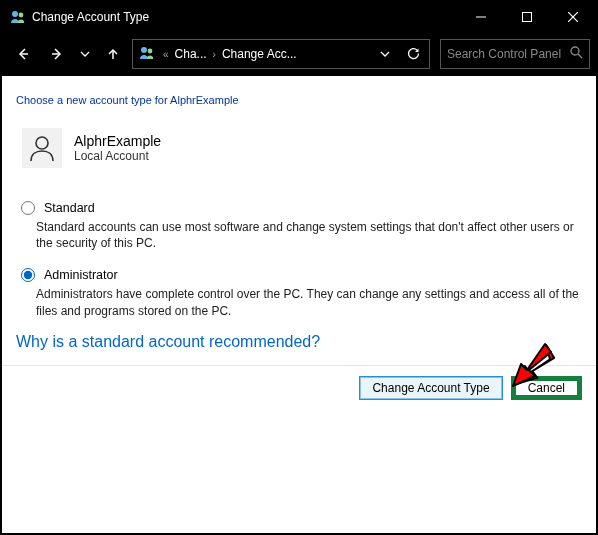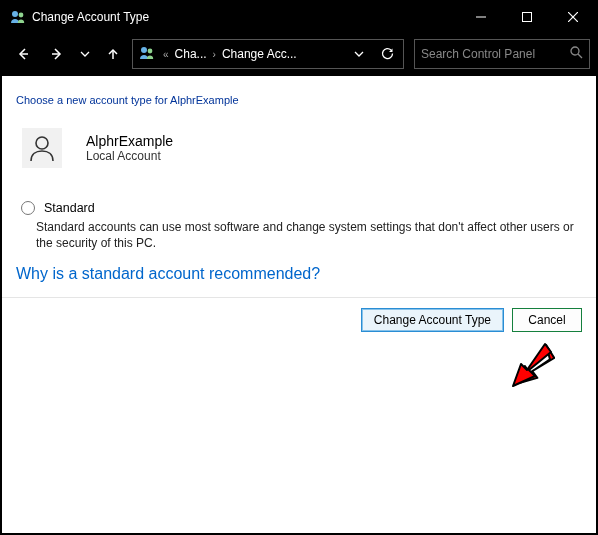--- a/index.html
+++ b/index.html
@@ -64,39 +64,39 @@
     gap:4px;
     min-width:0;
   }
   .addressbar .crumb { white-space:nowrap; overflow:hidden; text-overflow:ellipsis; font-size:12px;}
   .addressbar .sep { color:#aaa; font-size:10px; padding: 0 2px;}
   .addressbar .spacer{flex:1;}
   .dropbtn,.refreshbtn{
     width:24px;height:28px;display:flex;align-items:center;justify-content:center;color:#fff;
   }
   .searchbox {
-    width: 176px; height:30px;
+    width: 150px; height:30px;
     border:1px solid #555;
     display:flex;align-items:center;
     padding:0 6px;
     color:#888;
     margin-left:6px;
   }
   .searchbox .sph{flex:1;font-size:12px;}
   .content {
     padding: 18px 14px 0 14px;
   }
   .heading {
     color: #003399;
     font-size: 11px;
   }
   .userrow {
     display:flex;align-items:center;
     margin-top: 22px;
-    gap: 24px;
+    gap: 12px;
     padding-left: 6px;
   }
   .avatar {
     width: 40px; height: 40px;
     background: #f1f1f1;
     display:flex;align-items:center;justify-content:center;
   }
   .userinfo .uname{font-size:14px;}
   .userinfo .utype{font-size:12px;color:#333;}
   .options{margin-top:30px;}
@@ -105,21 +105,21 @@
   .opt input[type=radio]{width:14px;height:14px;accent-color:#0067c0;}
   .opt .desc{font-size:12px;color:#222;margin:4px 0 0 20px;line-height:1.35;}
   .helplink{color:#0066cc;font-size:16px;cursor:pointer;display:inline-block;text-align:right;}
   .divider{border-top:1px solid #e5e5e5;margin:14px -14px 0 -14px;}
   .btnrow{
     display:flex;justify-content:flex-end;gap:8px;
     padding:10px 14px;
   }
   .btn{
     height:24px;min-width:70px;
-    border:1px solid #15803d;background:#fdfdfd;
+    border:5px solid #15803d;background:#fdfdfd;
     font-size:12px;font-family:inherit;
     padding:0 12px;cursor:pointer;
   }
   .btn.primary{
     border:1px solid #2a8dd4;
     box-shadow:0 0 0 1px #86c2ea inset;
     background:#eaf4fb;
   }
   .arrow-annotation{
     position:absolute;
@@ -242,20 +242,27 @@
   </div>
 
   <div class="options">
     <div class="opt">
       <label>
         <input type="radio" name="acct" style="">
         <span>Standard</span>
       </label>
       <div class="desc">Standard accounts can use most software and change system settings that don't affect other users or the security of this PC.</div>
     </div>
+    <div class="opt">
+      <label>
+        <input type="radio" name="acct" checked="" style="">
+        <span>Administrator</span>
+      </label>
+      <div class="desc">Administrators have complete control over the PC. They can change any settings and access all of the files and programs stored on the PC.</div>
+    </div>
   </div>
 
   <span class="helplink">Why is a standard account recommended?</span>
 </div>
 
 <div class="divider"></div>
 <div class="btnrow">
   <button class="btn primary">Change Account Type</button>
   <button class="btn">Cancel</button>
 </div>

